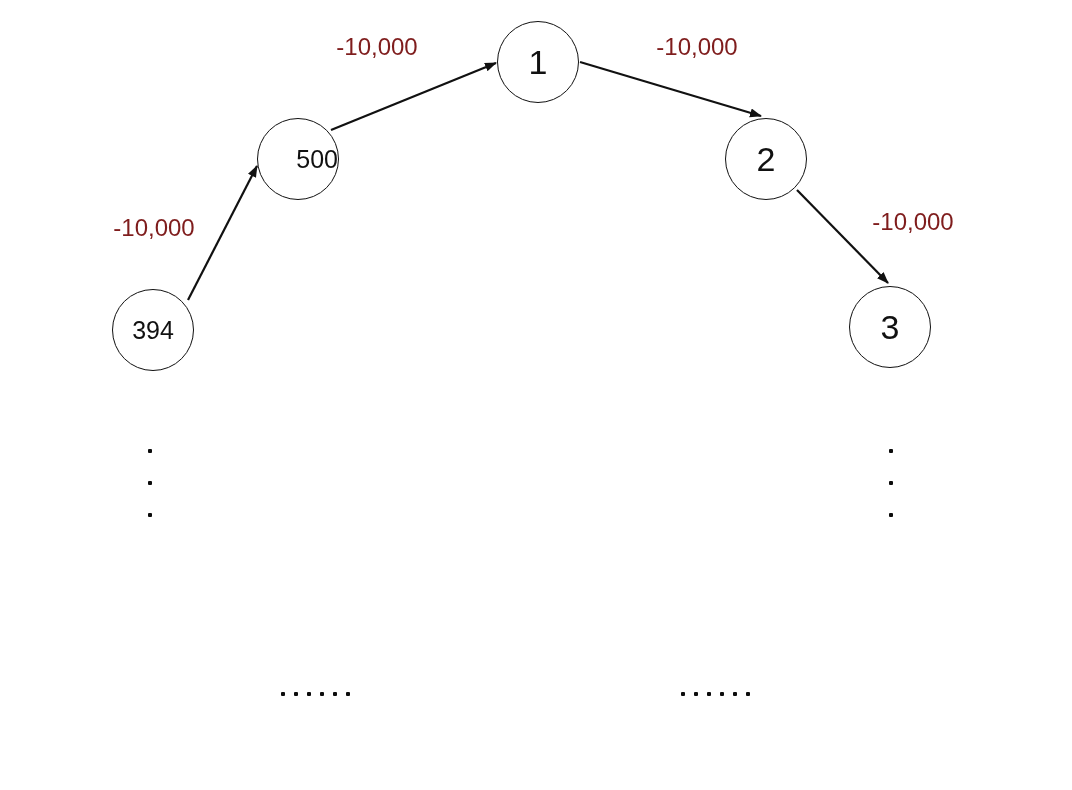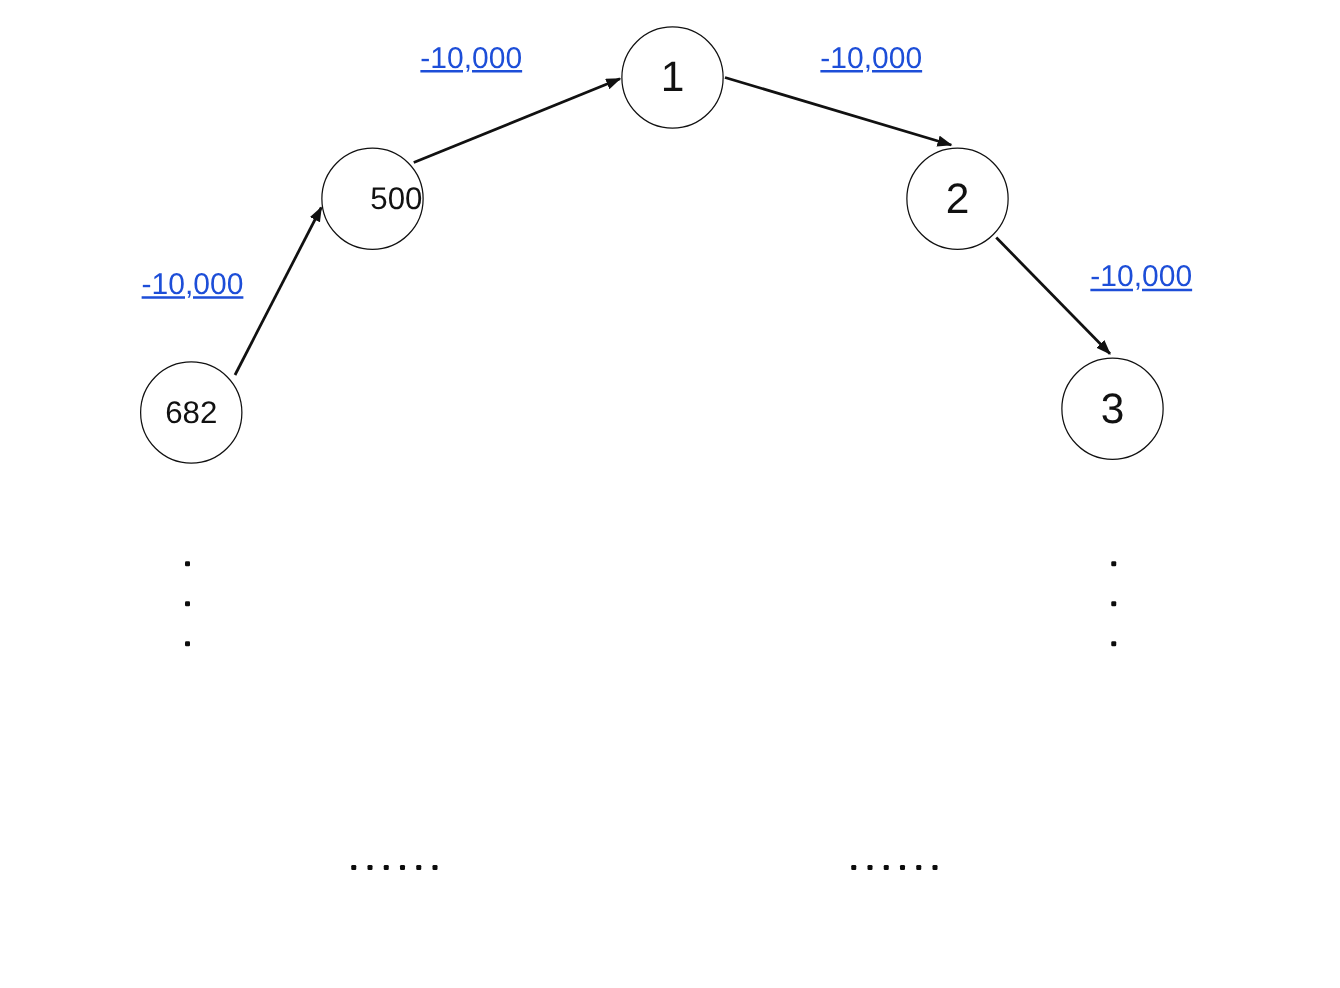--- a/index.html
+++ b/index.html
@@ -37,23 +37,22 @@
   .node-label {
     color: #111111;
     line-height: 1;
   }
   .node-label.big { font-size: 34px; }
   .node-label.small { font-size: 25px; }
   .edge-label {
     position: absolute;
     transform: translate(-50%, -50%);
     font-size: 24px;
-    color: #1d4ed8;
+    color: #7f1d1d;
     white-space: nowrap;
-    text-decoration: underline;
   }
   .vdots {
     position: absolute;
     display: flex;
     flex-direction: column;
     gap: 28px;
     transform: translateX(-50%);
   }
   .hdots {
     position: absolute;
@@ -79,21 +78,21 @@
         <path d="M0,0 L12,4.5 L0,9 Z" fill="#111111"></path>
       </marker>
     </defs>
     <line x1="188" y1="300" x2="257" y2="166" stroke="#111111" stroke-width="2.2" marker-end="url(#arrowhead)"></line>
     <line x1="331" y1="130" x2="496" y2="63" stroke="#111111" stroke-width="2.2" marker-end="url(#arrowhead)"></line>
     <line x1="580" y1="62" x2="761" y2="116" stroke="#111111" stroke-width="2.2" marker-end="url(#arrowhead)"></line>
     <line x1="797" y1="190" x2="888" y2="283" stroke="#111111" stroke-width="2.2" marker-end="url(#arrowhead)"></line>
   </svg>
 
   <div class="node" style="left:112px; top:289px;">
-    <span class="node-label small">682</span>
+    <span class="node-label small">394</span>
   </div>
   <div class="node" style="left:257px; top:118px;justify-content:flex-end;">
     <span class="node-label small">500</span>
   </div>
   <div class="node" style="left:497px; top:21px;">
     <span class="node-label big">1</span>
   </div>
   <div class="node" style="left:725px; top:118px;">
     <span class="node-label big">2</span>
   </div>

